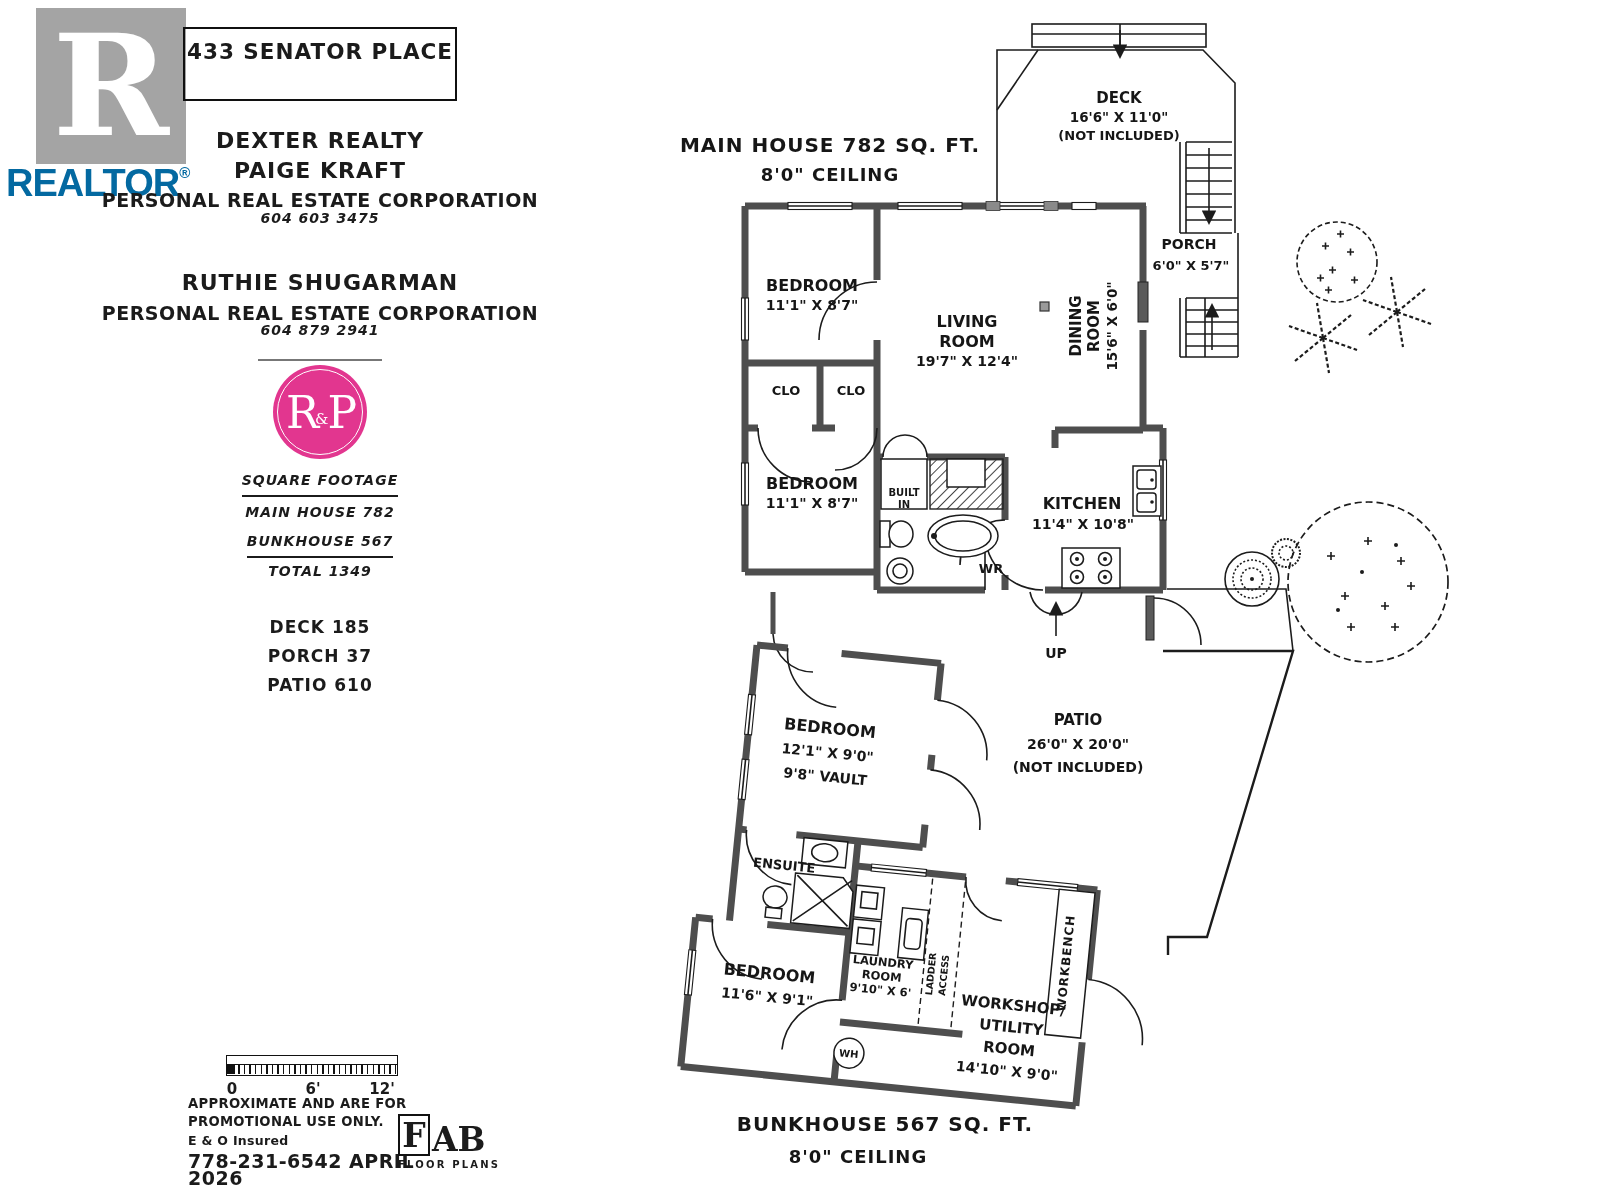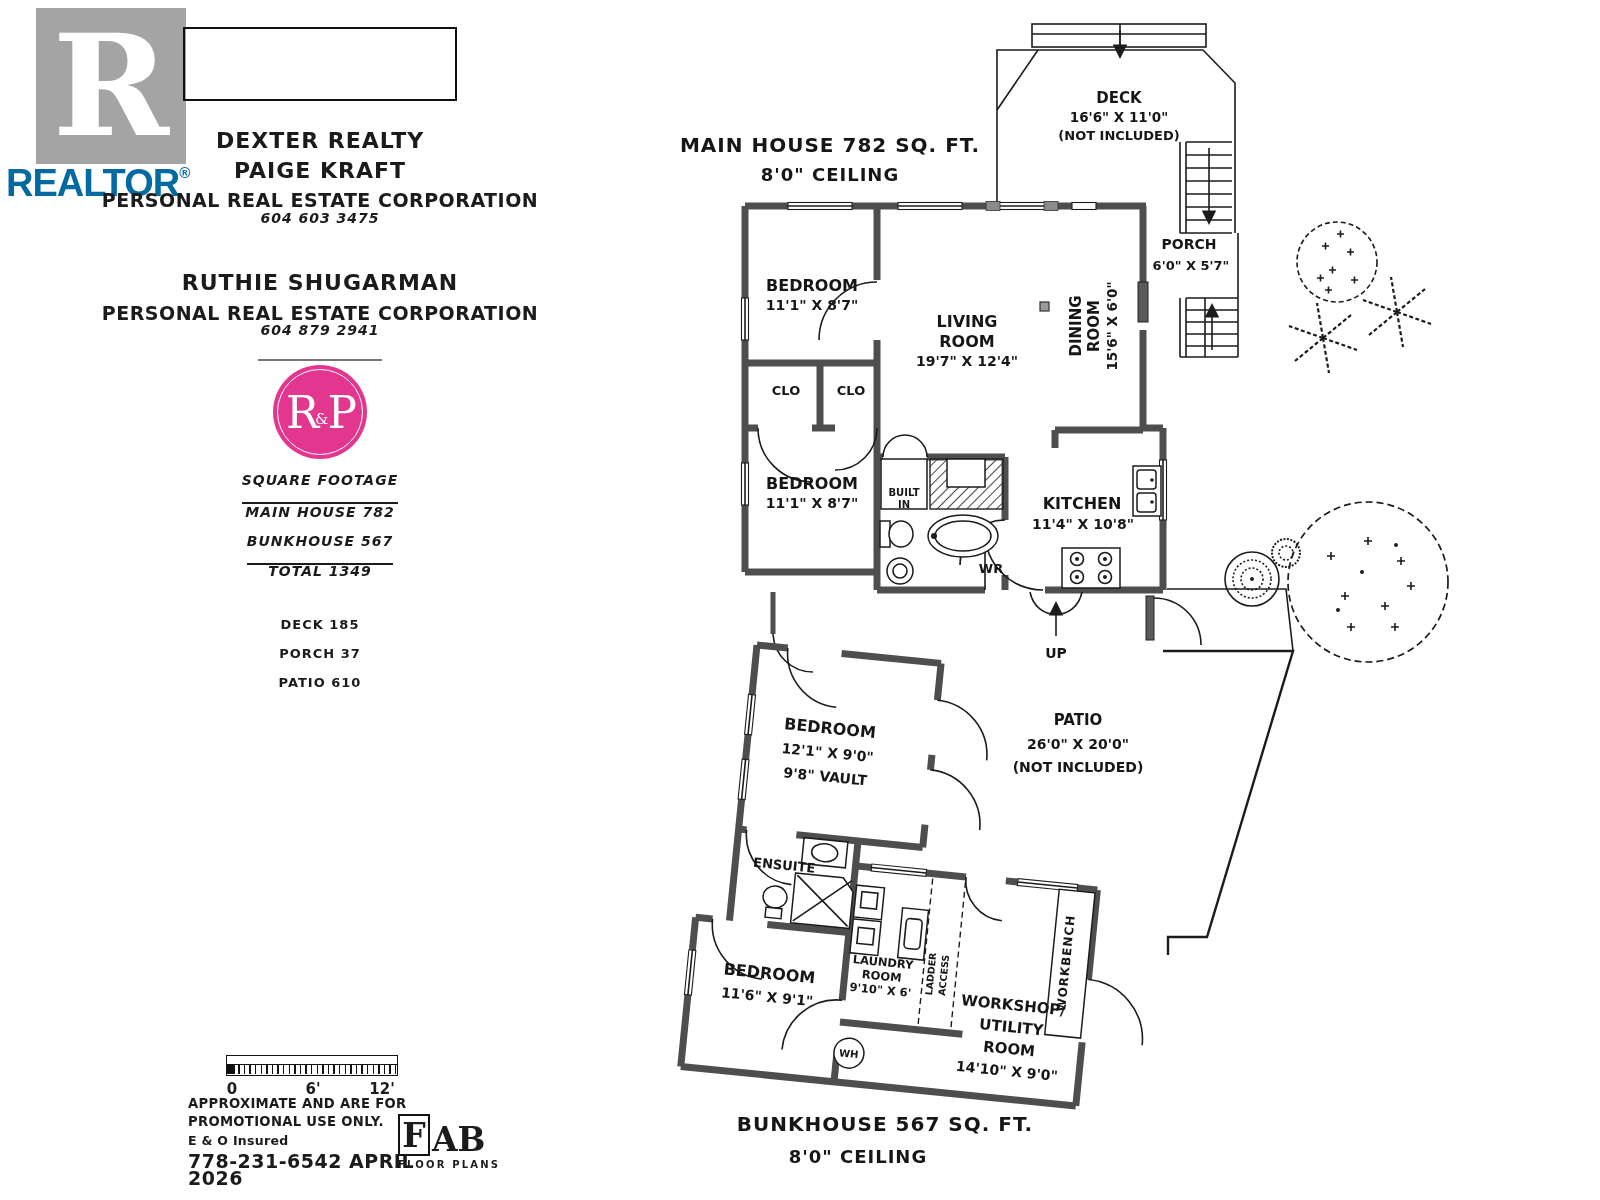--- a/index.html
+++ b/index.html
@@ -13,29 +13,29 @@
   .logo-r span{font-family:"DejaVu Serif",serif;font-weight:bold;font-size:140px;color:#fff;line-height:1;}
   .realtor-word{left:6px;top:162px;width:220px;font-size:38px;font-weight:bold;color:#0369a1;
           letter-spacing:-1px;font-family:"Liberation Sans",sans-serif;}
   .realtor-word sup{font-size:15px;vertical-align:18px;}
   .addr{left:183px;top:27px;width:274px;height:74px;border:2.5px solid #101010;
         text-align:center;padding-top:8px;box-sizing:border-box;
         font-size:21.5px;font-weight:bold;letter-spacing:1px;line-height:30px;}
   .t22{font-size:22px;font-weight:bold;letter-spacing:1px;}
   .t14{font-size:19px;font-weight:bold;letter-spacing:0.5px;}
   .t21{font-size:14px;font-weight:bold;letter-spacing:1px;font-style:italic;}
-  .t19{font-size:13px;font-weight:bold;letter-spacing:1px;}
+  .t19{font-size:17px;font-weight:bold;letter-spacing:1px;}
   .divider{left:258px;top:359px;width:124px;height:2px;background:#777;}
   .rp{left:273px;top:365px;width:94px;height:94px;border-radius:50%;background:#e2368f;}
   .rp-ring{position:absolute;left:4px;top:4px;right:4px;bottom:4px;border:1.5px solid #fff;
            border-radius:50%;display:flex;align-items:center;justify-content:center;color:#fff;
            font-family:"DejaVu Serif",serif;font-weight:normal;}
   .rp-ring .big{font-size:44px;letter-spacing:-3px;}
   .rp-ring .amp{font-size:15px;margin:14px -1px 0 -1px;}
-  .und{display:inline-block;border-bottom:2.5px solid #1b1b1b;padding-bottom:14px;}
+  .und{display:inline-block;border-bottom:2.5px solid #1b1b1b;padding-bottom:7px;}
   
   .ruler{left:226px;top:1055px;width:172px;height:21px;border:1.6px solid #111;box-sizing:border-box;}
   .ruler-top{height:9px;border-bottom:1.6px solid #111;box-sizing:border-box;}
   .ruler-ticks{position:relative;height:9px;
       background:repeating-linear-gradient(90deg,#111 0 1.3px,transparent 1.3px 5.6px);}
   .ruler-zero{position:absolute;left:0;top:0;width:8px;height:100%;background:#111;}
   .rlab{font-size:15px;font-weight:bold;}
   .disc{left:188px;top:1095px;width:280px;font-size:13.2px;font-weight:bold;line-height:17.5px;letter-spacing:0.3px;}
   .disc .sm{font-size:12.5px;margin-top:2px;}
   .disc .big{font-size:19px;margin-top:3px;letter-spacing:0.5px;}
@@ -63,20 +63,21 @@
 <body>
 
 <div class="page">
 
   <div class="abs logo-r">
     <span>R</span>
   </div>
   <div class="abs realtor-word"><span>REALTOR</span><sup>®</sup></div>
 
   <div class="abs addr">
+    <div>433 SENATOR PLACE</div>
   </div>
 
   <div class="abs ctr t22" style="top:158px">PAIGE KRAFT</div>
   <div class="abs ctr t22" style="top:128px">DEXTER REALTY</div>
   <div class="abs ctr t14" style="top:189px">PERSONAL REAL ESTATE CORPORATION</div>
   <div class="abs ctr t21" style="top:210px">604 603 3475</div>
   <div class="abs ctr t22" style="top:270px">RUTHIE SHUGARMAN</div>
   <div class="abs ctr t14" style="top:302px">PERSONAL REAL ESTATE CORPORATION</div>
   <div class="abs ctr t21" style="top:322px">604 879 2941</div>
   <div class="abs divider"></div>

